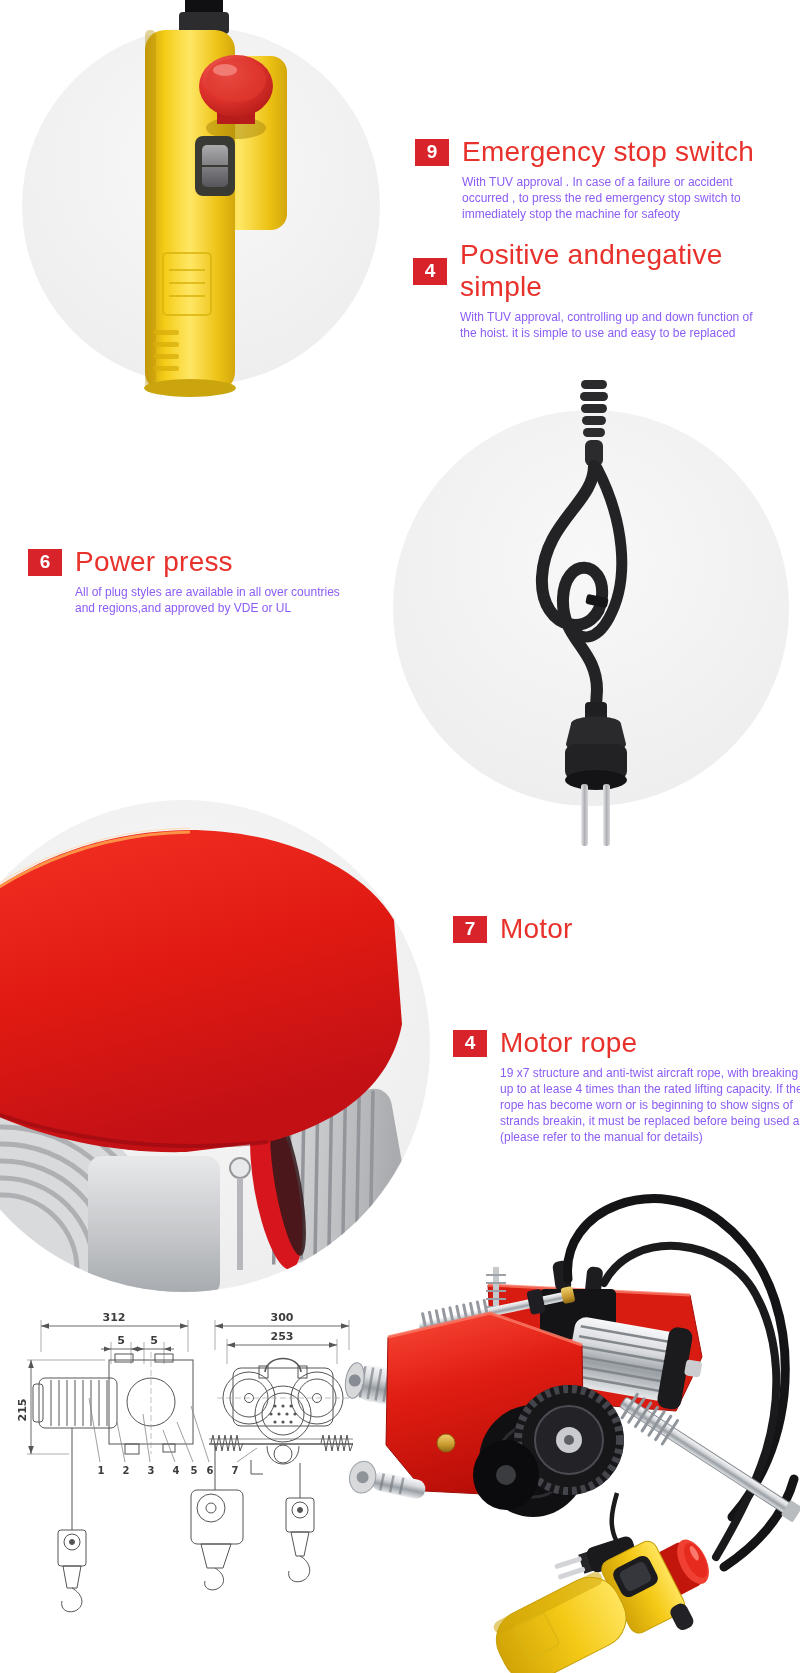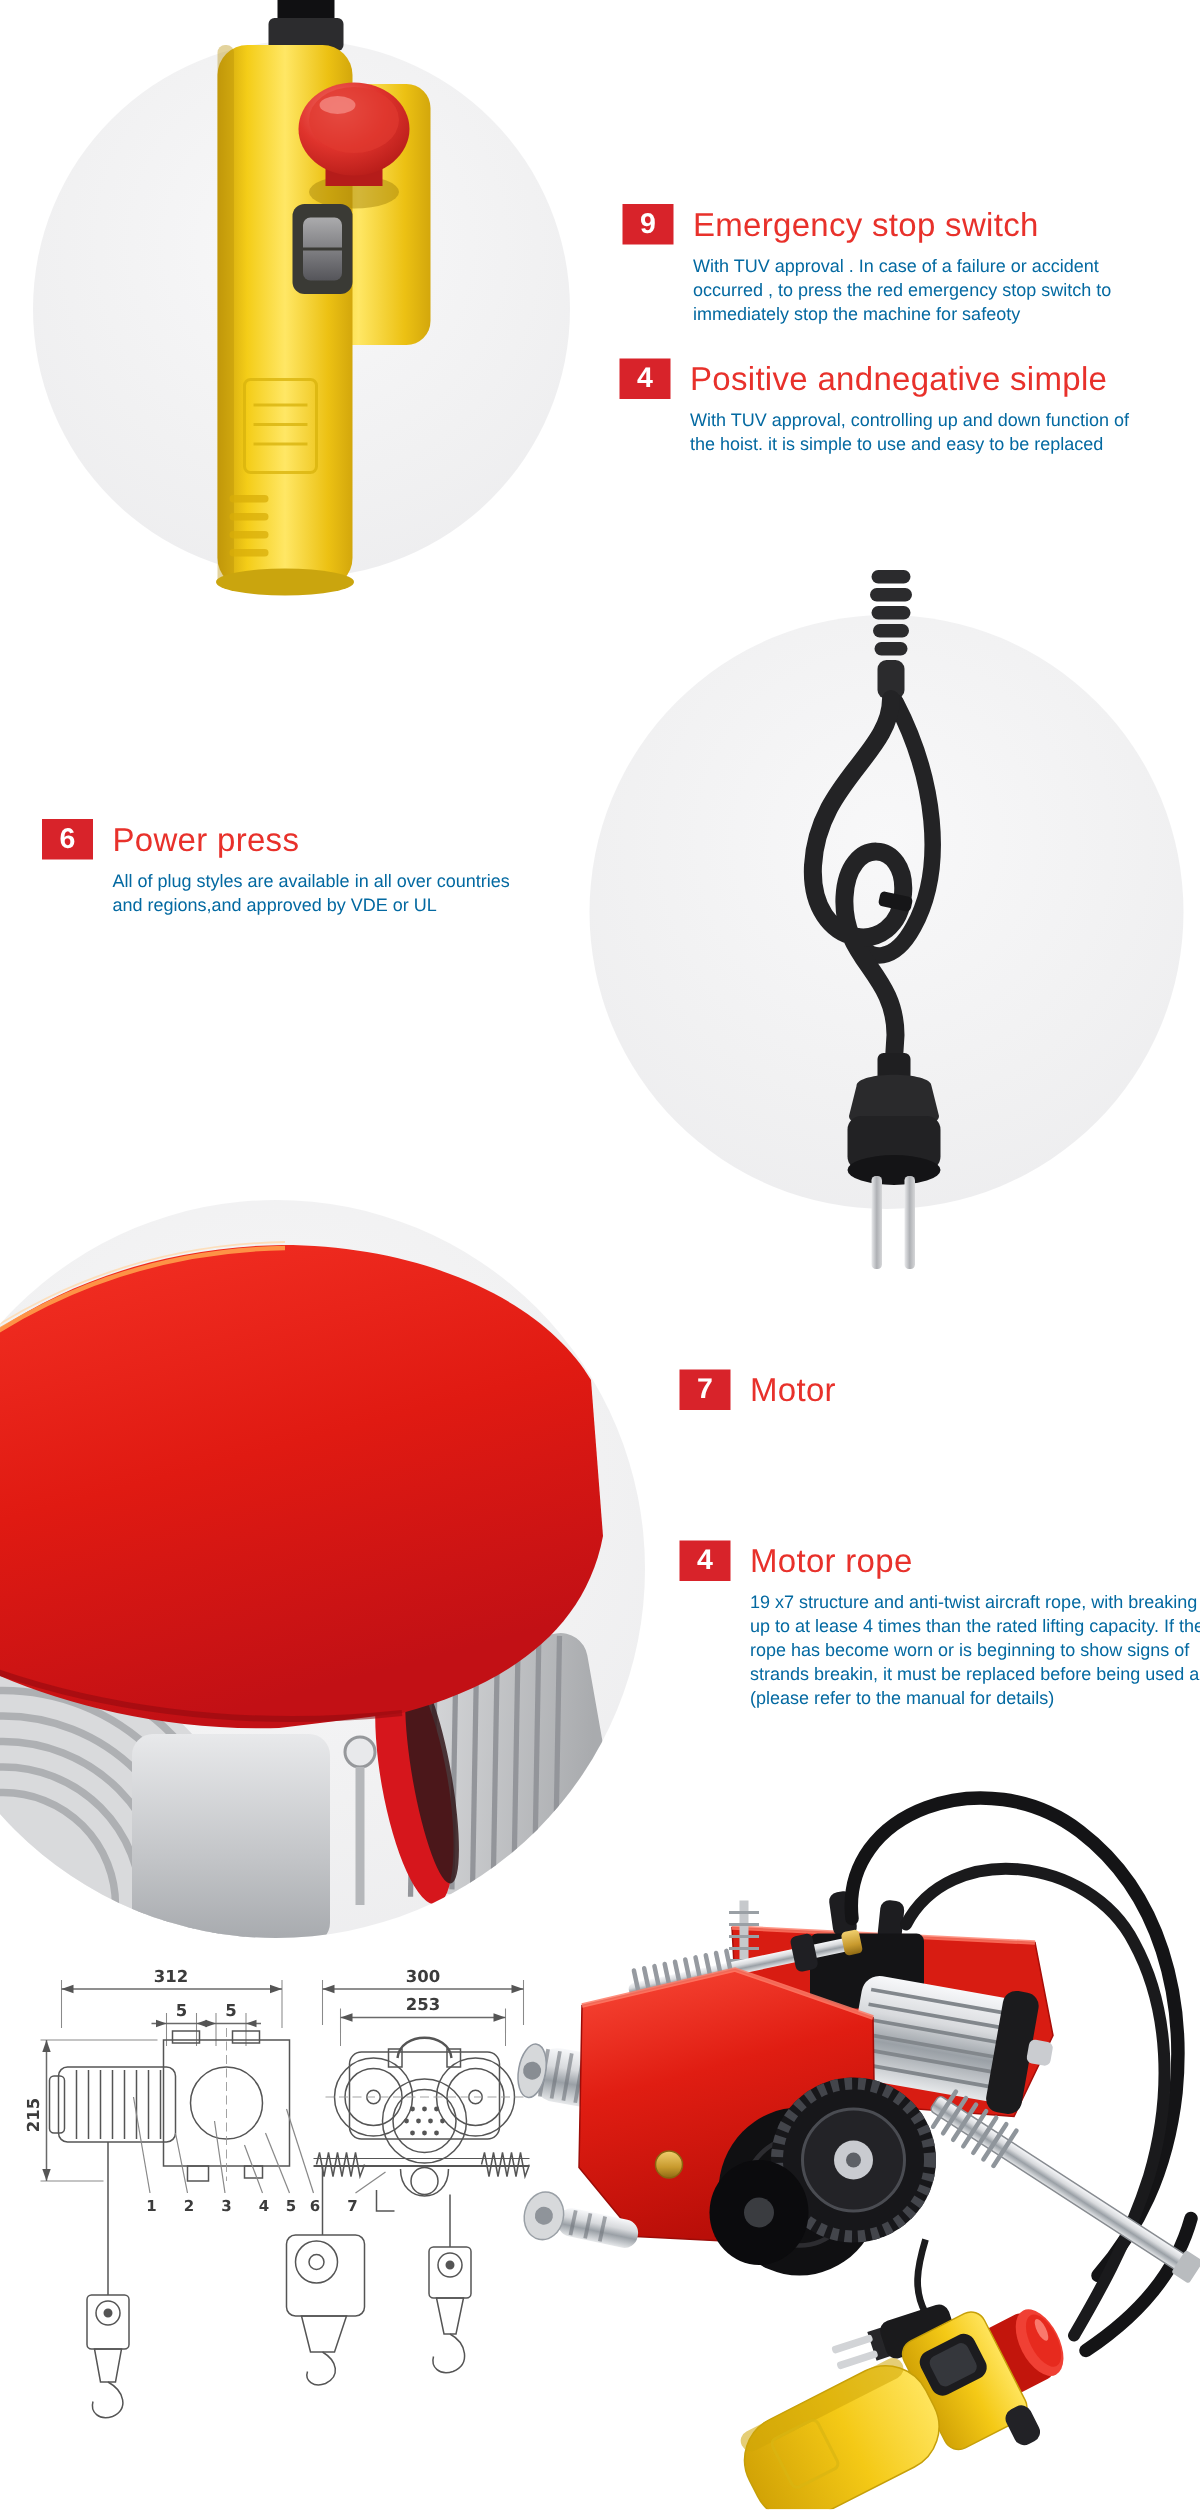--- a/index.html
+++ b/index.html
@@ -6,22 +6,22 @@
 html,body{background:#fff}
 .page{position:relative;width:800px;height:1673px;background:#ffffff;overflow:hidden;
   font-family:"Liberation Sans",sans-serif}
 .photo-circle{position:absolute;border-radius:50%;
   background:radial-gradient(circle at 50% 38%,#f8f8f9 0%,#f1f1f2 55%,#ebebed 100%)}
 .art{position:absolute}
 .feature{position:absolute}
 .f-head{display:flex;align-items:center;gap:13px}
 .badge{min-width:34px;height:27px;padding:0 8px;display:inline-flex;align-items:center;
   justify-content:center;background:#d8232a;color:#fff;font-size:19px;font-weight:bold}
-.f-title{font-size:22px;color:#e8312b;letter-spacing:.2px}
-.f-desc{margin:6px 0 0 47px;font-size:12px;line-height:16px;color:#0369a1}
+.f-title{font-size:28px;color:#e8312b;letter-spacing:.2px}
+.f-desc{margin:6px 0 0 47px;font-size:12px;line-height:16px;color:#8b5cf6}
 .w300{width:300px}.w310{width:310px}.w270{width:270px}.w332{width:332px}
 svg text{font-family:"DejaVu Sans",sans-serif}
 .dim{font-size:11px;font-weight:bold;fill:#3c3c3c}
 .callout{font-size:10px;font-weight:bold;fill:#3c3c3c;text-anchor:middle}
 .tline{stroke:#6a6a6a;stroke-width:1;fill:none}
 .tthin{stroke:#8a8a8a;stroke-width:.7;fill:none}
 .arrow{fill:#555}
 </style>
 </head>
 <body>

